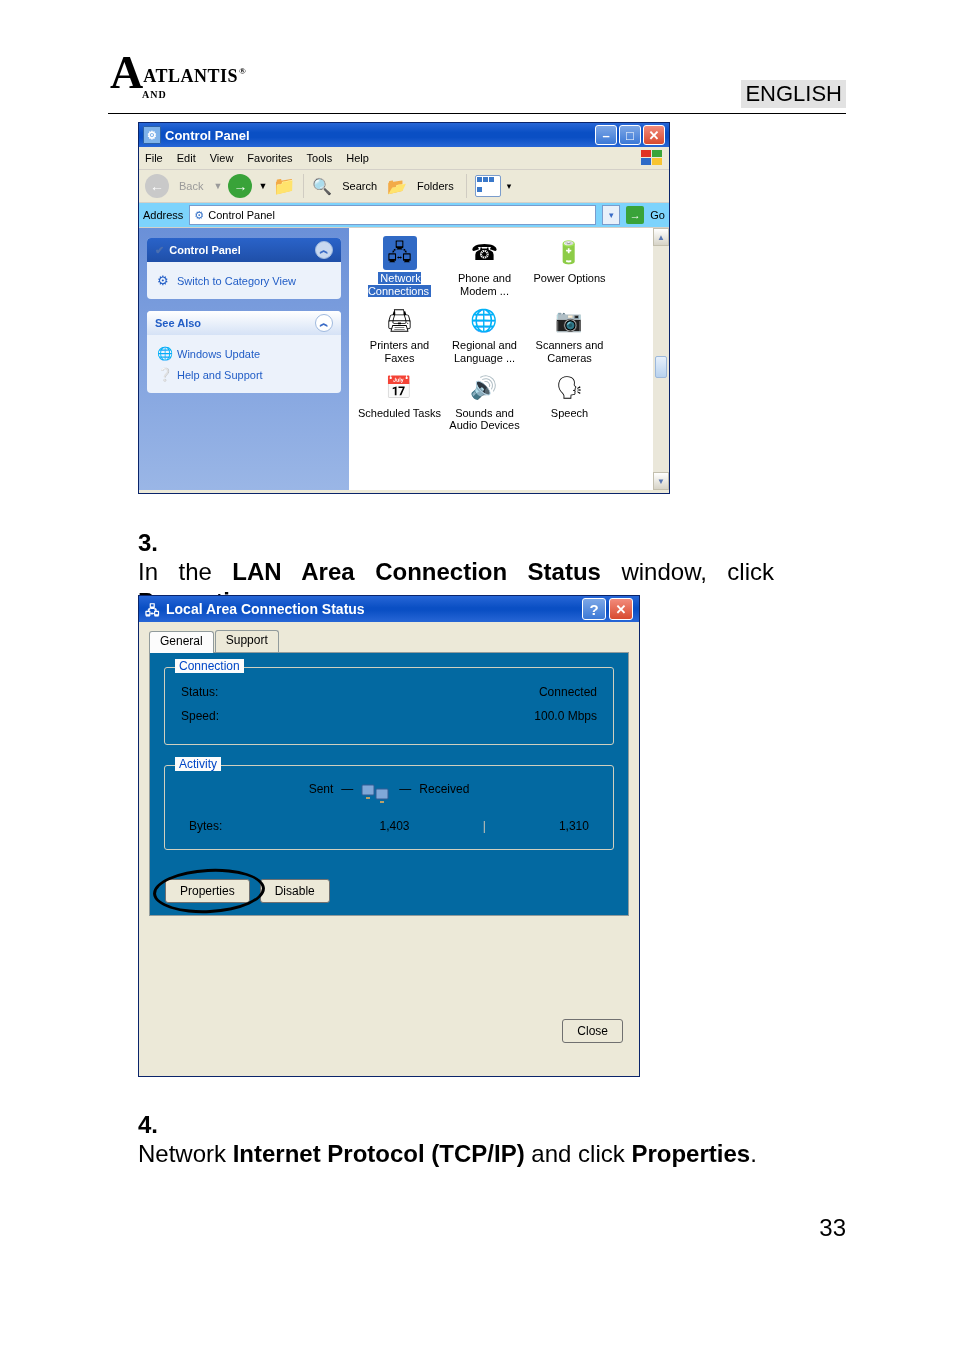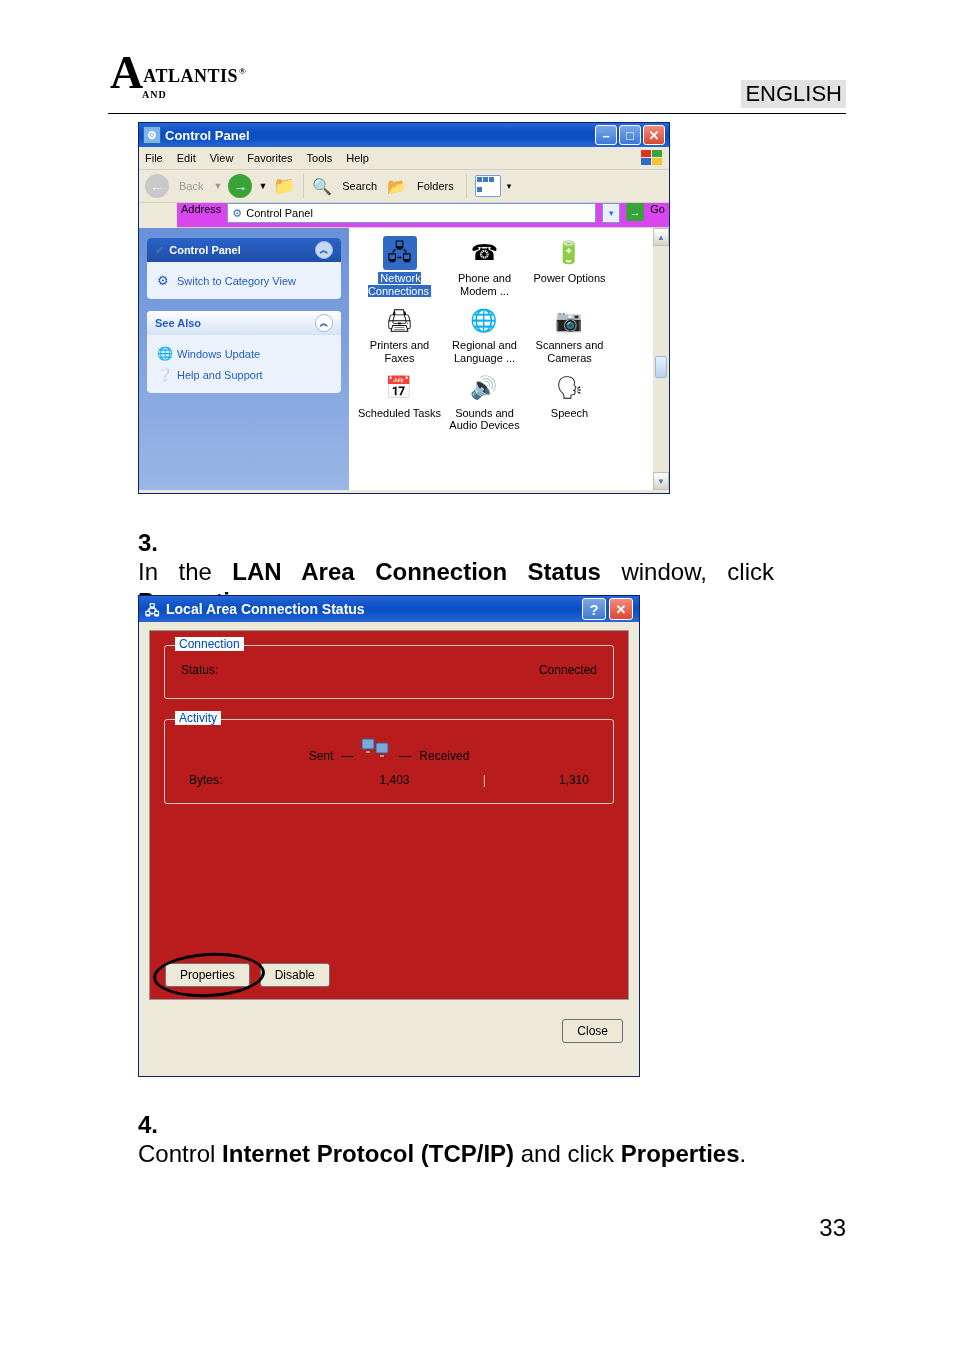--- a/index.html
+++ b/index.html
@@ -120,21 +120,21 @@
   .up-folder{width:22px;height:22px;color:#e8b23e;font-size:18px;}
   .search-mag{color:#7aa8d8;font-size:16px;}
   .folder-ico{color:#e8b23e;font-size:16px;}
   .views-ico{width:22px;height:18px;border:1px solid #7a9ccc;border-radius:2px;display:flex;flex-wrap:wrap;padding:1px;gap:1px;background:#fff;}
   .views-ico span{width:5px;height:5px;background:#3a78c9;}
   .sep{width:1px;height:24px;background:#d0ccc2;margin:0 2px;}
   .toolbar-text{padding:0 4px;}
   .caret{font-size:9px;}
 
   .cp-address{
-    height:24px;display:flex;padding:0 4px;gap:6px;border-bottom:1px solid #d4d0c8;background:#d946ef;margin-left:38px;
+    height:24px;display:flex;align-items:center;padding:0 4px;gap:6px;border-bottom:1px solid #d4d0c8;background:#7dd3fc;
   }
   .addr-field{flex:1;height:18px;background:#fff;border:1px solid #7a9ccc;display:flex;align-items:center;padding:0 4px;gap:4px;}
   .addr-dd{width:16px;height:18px;border:1px solid #7a9ccc;background:#e8f0fa;display:flex;align-items:center;justify-content:center;}
   .go-btn{width:18px;height:18px;background:#39a339;border-radius:2px;color:#fff;display:flex;align-items:center;justify-content:center;font-weight:bold;}
 
   .cp-body{
     display:flex;height:262px;
     background:#fff;
   }
   .cp-left{
@@ -202,32 +202,32 @@
     display:flex;align-items:center;justify-content:center;font-size:13px;
   }
   .dlg-body{padding:8px 10px 10px;height:444px;box-sizing:border-box;position:relative;}
   .tab-row{display:flex;height:22px;}
   .tab{
     border:1px solid #919b9c;border-bottom:none;border-radius:3px 3px 0 0;
     padding:2px 10px;background:#ece9d8;font-size:12px;margin-right:1px;
   }
   .tab.active{position:relative;top:1px;background:#fcfcfc;z-index:2;}
   .tab-pane{
-    border:1px solid #919b9c;background:#b91c1c;height:370px;box-sizing:border-box;
+    border:1px solid #919b9c;background:#0369a1;height:264px;box-sizing:border-box;
     padding:14px 14px 10px;
     position:relative;
   }
   .fieldset{
     border:1px solid #d0d0bf;border-radius:3px;padding:12px 14px 16px;margin-bottom:20px;position:relative;
   }
   .fieldset .legend{
     position:absolute;top:-9px;left:10px;background:#fcfcfc;padding:0 4px;color:#0046c6;font-size:12px;
   }
   .row{display:flex;justify-content:space-between;padding:5px 2px;}
-  .activity-head{display:flex;align-items:flex-end;justify-content:center;gap:8px;padding:4px 0 8px;}
+  .activity-head{display:flex;align-items:flex-start;justify-content:center;gap:8px;padding:4px 0 8px;}
   .datapair{display:flex;justify-content:space-between;padding:2px 10px 0 10px;}
   .btn{
     height:24px;border:1px solid #707070;border-radius:3px;background:#ece9d8;
     padding:0 14px;font-family:Tahoma,sans-serif;font-size:12px;cursor:pointer;
   }
   .dlg-buttons{position:absolute;bottom:12px;left:15px;display:flex;gap:10px;}
   .close-btn{position:absolute;right:16px;bottom:23px;margin-top:44px;}
   .ellipse-mark{
     position:absolute;border:3px solid #000;border-radius:50%;
     width:106px;height:38px;transform:rotate(-3deg);
@@ -402,26 +402,34 @@
 </div>
 
 <div class="status-window">
   <div class="status-title">
     <span class="net-ico">🖧</span>
     <span>Local Area Connection Status</span>
     <span class="q-btn">?</span>
     <span class="x-btn">✕</span>
   </div>
   <div class="dlg-body">
+    <div class="tab-row">
+      <div class="tab active">General</div>
+      <div class="tab">Support</div>
+    </div>
     <div class="tab-pane">
       <div class="fieldset">
         <span class="legend">Connection</span>
         <div class="row">
           <span>Status:</span>
           <span>Connected</span>
+        </div>
+        <div class="row">
+          <span>Speed:</span>
+          <span>100.0 Mbps</span>
         </div>
       </div>
 
       <div class="fieldset">
         <span class="legend">Activity</span>
         <div class="activity-head">
           <span>Sent</span>
           <span>—</span>
           <span>
             <svg class="svg-monitors" viewBox="0 0 30 24">
@@ -448,17 +456,17 @@
         <div class="ellipse-mark" style="left:-12px;top:-10px;"></div>
       </div>
     </div>
     <button class="btn close-btn">Close</button>
   </div>
 </div>
 
 <div class="step4">
   <span class="step-num">4.</span>
   <span class="step-body">
-    <span>Control </span><b>Internet Protocol (TCP/IP)</b><span> and click </span><b>Properties</b><span>.</span>
+    <span>Network </span><b>Internet Protocol (TCP/IP)</b><span> and click </span><b>Properties</b><span>.</span>
   </span>
 </div>
 
 <div class="page-num">33</div>
 
 </body></html>

